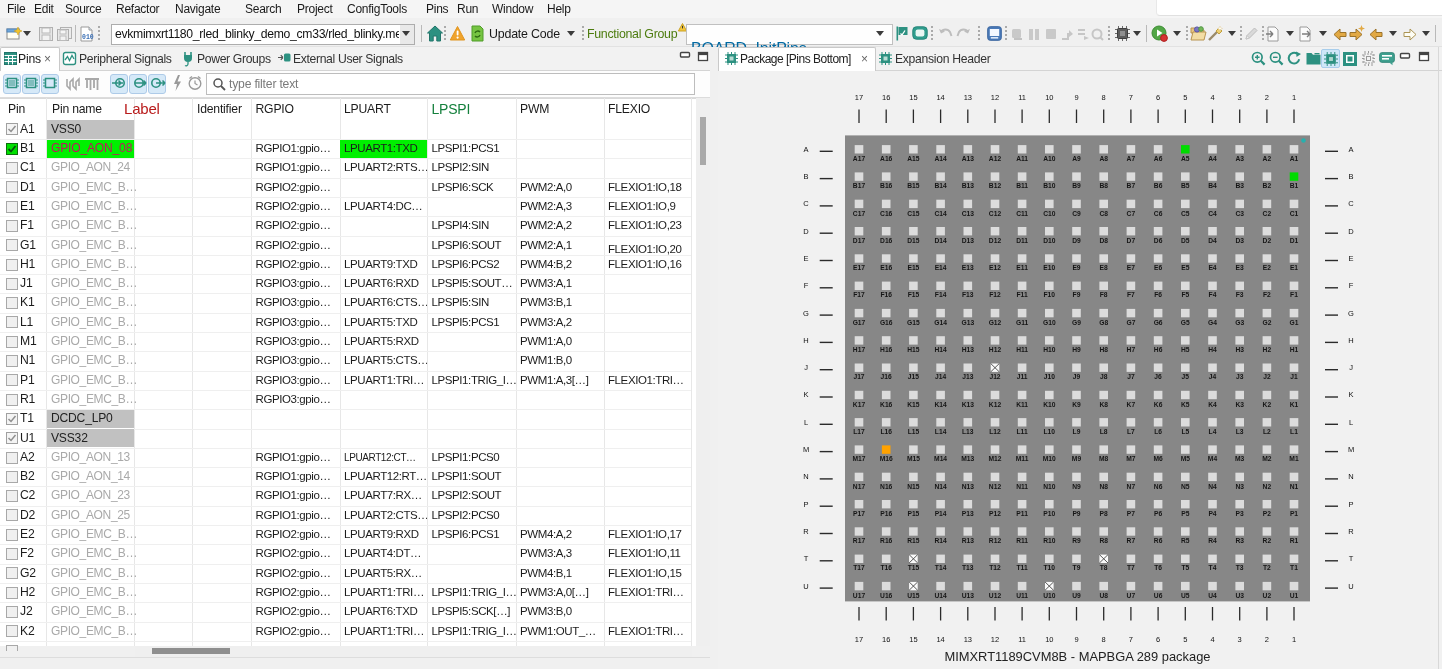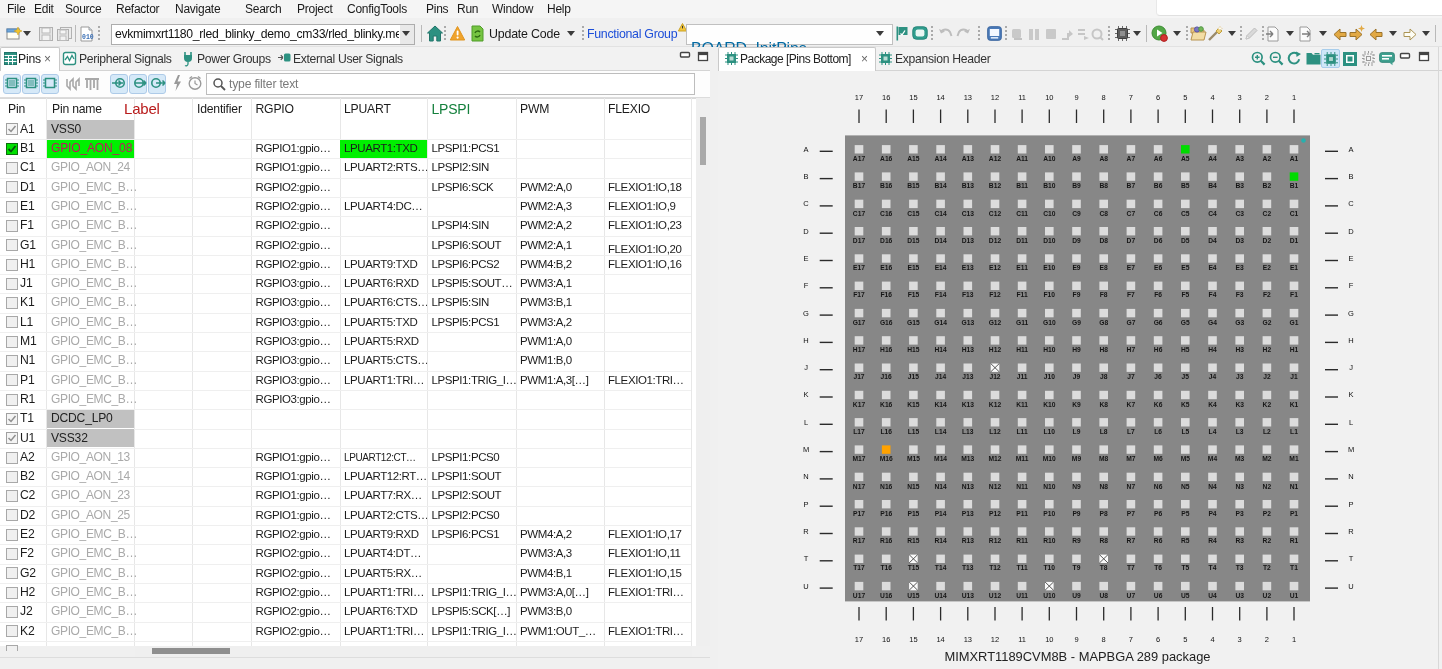--- a/index.html
+++ b/index.html
@@ -65,21 +65,21 @@
 <rect x="6.7" y="4.5" width="1.8" height="5" rx="0.9" fill="#fff"></rect>
 <circle cx="7.6" cy="11.6" r="1.1" fill="#fff"></circle>
 </svg>
 <svg style="left:471px;top:25px" width="13" height="17" viewBox="0 0 13 17">
 <path d="M1 1 H9 L12 4 V16 H1 Z" fill="#76c442" stroke="#4f9c28"></path>
 <path d="M4 8 a3 3 0 0 1 5 -1 M9 10 a3 3 0 0 1 -5 1" fill="none" stroke="#2e6b12" stroke-width="1.4"></path>
 </svg>
 <div class="txt" style="left:489px;top:24px;font-size:12.4px;letter-spacing:-0.2px;color:#191919;line-height:20px">Update Code</div>
 <div class="abs" style="left:567px;top:31px;width:0;height:0;border-left:4px solid transparent;border-right:4px solid transparent;border-top:5px solid #3b3b3b"></div>
 <div class="abs" style="left:582px;top:26px;width:2px;height:15px;background-image:repeating-linear-gradient(#aaa 0 2px,transparent 2px 4px)"></div>
-<div class="txt" style="left:587px;top:24px;font-size:12.4px;letter-spacing:-0.3px;color:#1d4ed8;line-height:20px">Functional Group</div>
+<div class="txt" style="left:587px;top:24px;font-size:12.4px;letter-spacing:-0.3px;color:#4d7c0f;line-height:20px">Functional Group</div>
 <svg style="left:678px;top:23px" width="9" height="9" viewBox="0 0 9 9">
 <path d="M4.5 0.5 L8.6 8 H0.4 Z" fill="#f3c63c" stroke="#caa224"></path>
 <rect x="4" y="2.8" width="1" height="2.6" fill="#333"></rect>
 </svg>
 <div class="abs" style="left:686px;top:24px;width:207px;height:21px;background:#fefefe;border:1px solid #c0c0c0"></div>
 <div class="txt" style="left:691px;top:40px;font-size:16px;letter-spacing:-0.2px;color:#0369a1;line-height:17px">BOARD_InitPins</div>
 <div class="abs" style="left:876px;top:31px;width:0;height:0;border-left:4px solid transparent;border-right:4px solid transparent;border-top:5px solid #3b3b3b"></div>
 <svg style="left:896px;top:26px" width="12" height="15" viewBox="0 0 12 15">
 <rect x="0.5" y="0.5" width="1.6" height="14" fill="#2d9181"></rect>
 <path d="M2.5 1 H11.5 V9 H2.5 Z M11.5 9 L8 6.5" fill="#2d9181"></path>

